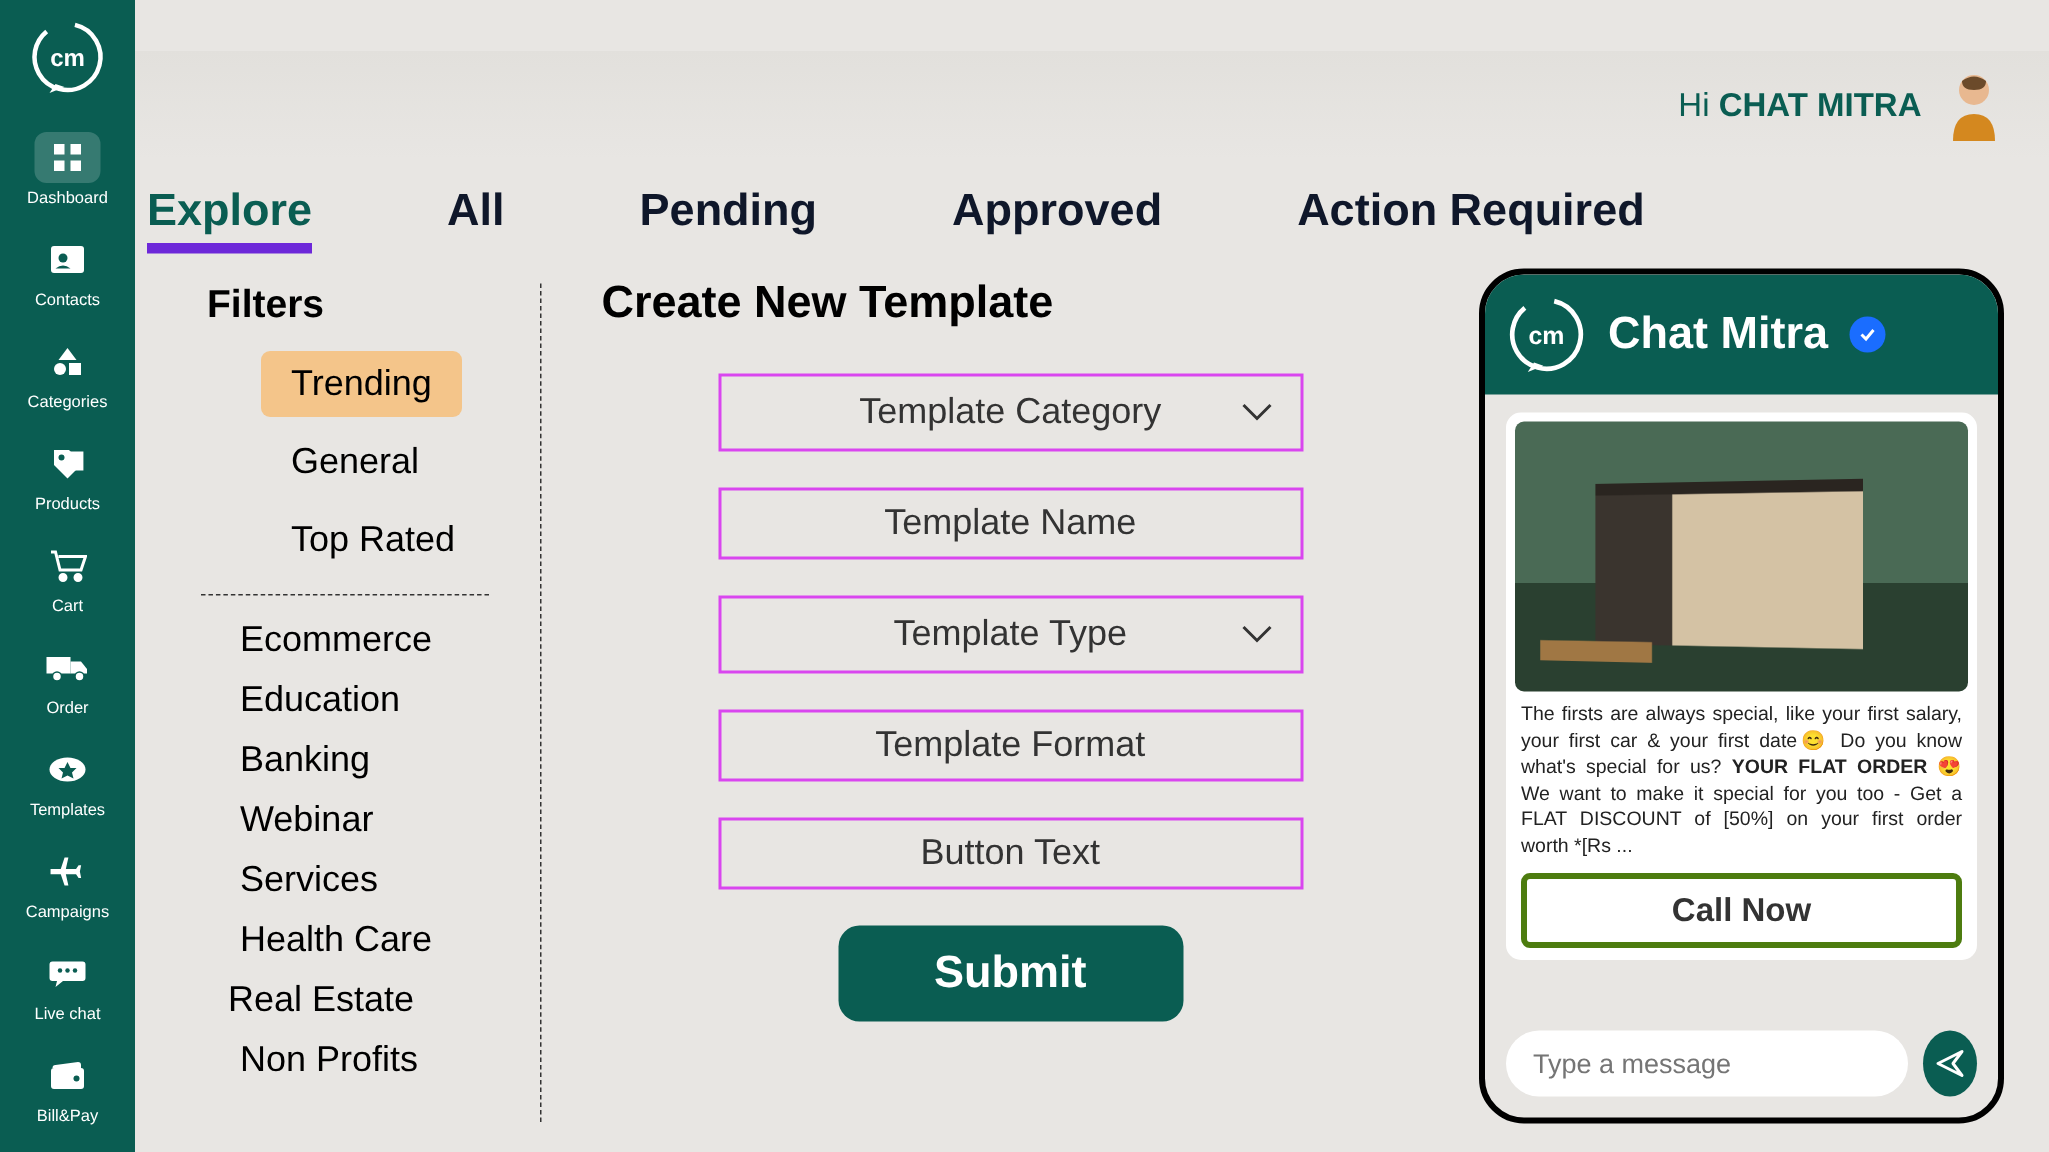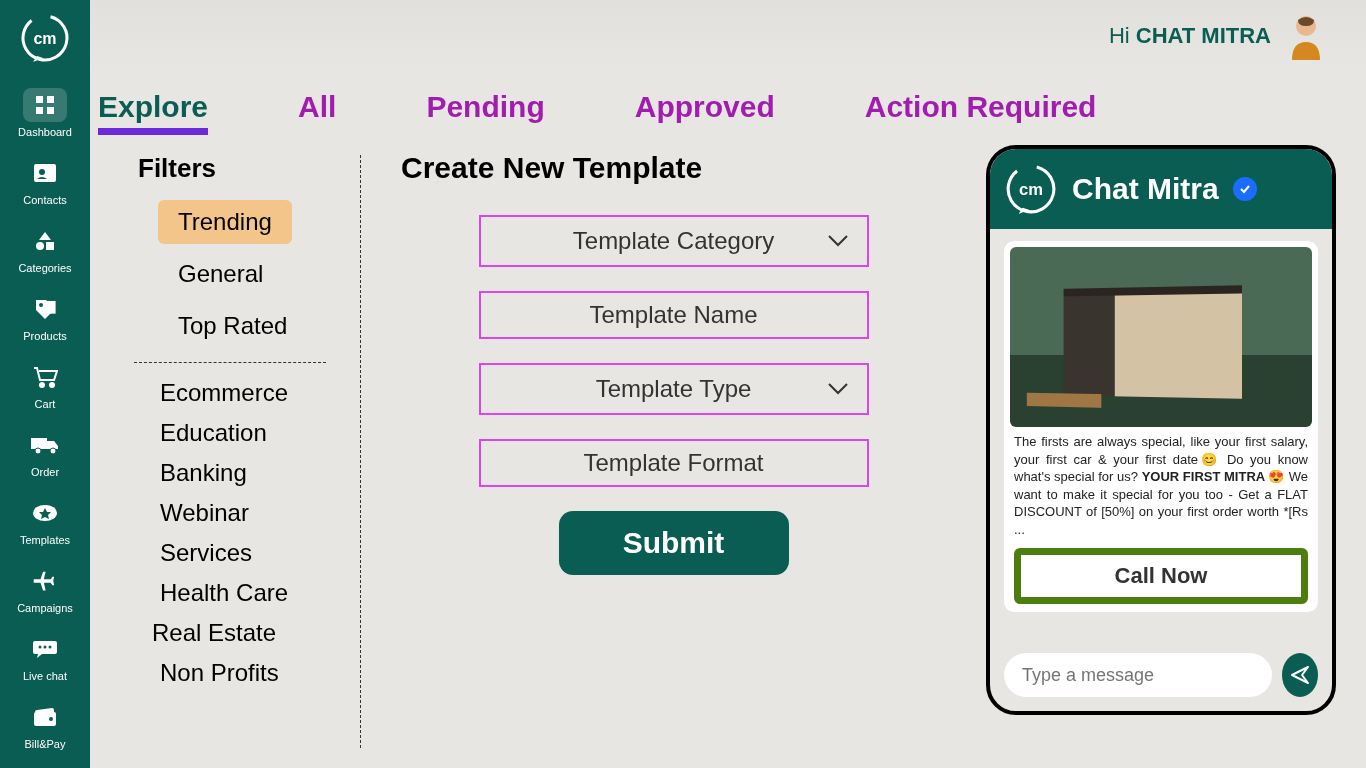--- a/index.html
+++ b/index.html
@@ -3,52 +3,52 @@
 <meta charset="utf-8">
 <style>
 * { margin: 0; padding: 0; box-sizing: border-box; font-family: Arial, Helvetica, sans-serif; }
 body { width: 1366px; height: 768px; overflow: hidden; background: #e8e6e3; display: flex; }
 .sidebar { width: 90px; background: #0a5d52; display: flex; flex-direction: column; align-items: center; padding-top: 8px; color: #fff; }
 .logo-wrap { width: 60px; height: 60px; display: flex; align-items: center; justify-content: center; margin-bottom: 20px; }
 .nav-item { display: flex; flex-direction: column; align-items: center; gap: 4px; margin-bottom: 18px; cursor: pointer; font-size: 11px; text-align: center; }
 .nav-item.active .nav-icon-box { background: rgba(255,255,255,0.18); border-radius: 8px; }
 .nav-icon-box { width: 44px; height: 34px; display: flex; align-items: center; justify-content: center; }
 .main { flex: 1; display: flex; flex-direction: column; }
-.topbar { height: 72px; background: linear-gradient(#e2e0dc,#e8e6e3); display: flex; justify-content: flex-end; align-items: center; padding-right: 40px; gap: 15px; }
+.topbar { height: 72px; background: linear-gradient(#e2e0dc,#e8e6e3); display: flex; justify-content: flex-end; align-items: center; padding-right: 30px; gap: 15px; margin-top: 34px; }
 .greeting { font-size: 22px; color: #0a5d52; font-weight: 400; }
 .greeting b { font-weight: 800; }
 .avatar { width: 40px; height: 48px; }
 .content { flex: 1; display: flex; padding: 0 20px 10px 20px; gap: 10px; }
 .left-col { width: 240px; }
 .tabs { display: flex; gap: 90px; padding: 18px 0 10px 8px; align-items: baseline; }
-.tab { font-size: 30px; font-weight: 700; color: #a21caf; cursor: pointer; white-space: nowrap; }
+.tab { font-size: 30px; font-weight: 700; color: #0f172a; cursor: pointer; white-space: nowrap; }
 .tab.active { color: #0a5d52; border-bottom: 7px solid #6d28d9; padding-bottom: 4px; }
 .filters-title { font-size: 26px; font-weight: 800; margin: 8px 0 12px 28px; }
-.filter-pill { font-size: 24px; padding: 8px 20px; margin: 4px 0 4px 48px; border-radius: 6px; cursor: pointer; display: inline-block; }
+.filter-pill { font-size: 24px; padding: 8px 20px; margin: 4px 0 4px 64px; border-radius: 6px; cursor: pointer; display: inline-block; }
 .filter-pill.active { background: #f4c58a; }
 .filter-item { font-size: 24px; padding: 6px 0 6px 50px; cursor: pointer; }
 .divider { border: none; border-top: 1px dashed #333; margin: 10px 24px; }
 .center-col { flex: 1; padding: 0 30px; }
 .form-title { font-size: 30px; font-weight: 800; margin: 6px 0 30px 0; }
 .form-field { width: 390px; height: 48px; border: 2px solid #d946ef; margin: 0 auto 24px auto; display: flex; align-items: center; justify-content: center; font-size: 24px; color: #333; background: #e8e6e3; position: relative; cursor: pointer; }
 .form-field.taller { height: 52px; }
 .dropdown-arrow { position: absolute; right: 18px; }
 .submit-btn { display: block; width: 230px; height: 64px; background: #0a5d52; color: #fff; font-size: 30px; font-weight: 700; border: none; border-radius: 14px; margin: 10px auto 0; cursor: pointer; }
 .right-col { width: 360px; display: flex; align-items: flex-start; padding-top: 0; }
 .phone { width: 350px; height: 570px; border: 4px solid #000; border-radius: 30px; overflow: hidden; display: flex; flex-direction: column; background: #e8e6e3; }
 .phone-header { background: #0a5d52; color: #fff; height: 80px; display: flex; align-items: center; padding: 0 14px; gap: 14px; }
 .phone-title { font-size: 30px; font-weight: 800; }
 .verified { width: 24px; height: 24px; background: #1a6dff; border-radius: 50%; display: flex; align-items: center; justify-content: center; }
 .phone-body { flex: 1; padding: 12px 14px; display: flex; flex-direction: column; gap: 10px; overflow: hidden; }
 .card { background: #fff; border-radius: 10px; padding: 6px; font-size: 13px; color: #222; }
 .card-img { width: 100%; height: 180px; border-radius: 6px; background: linear-gradient(#4a6a55 0%, #4a6a55 60%, #2a4030 60%, #2a4030 100%); position: relative; overflow: hidden; margin-bottom: 6px; }
 .house { position: absolute; left: 50px; bottom: 30px; width: 180px; height: 110px; background: linear-gradient(90deg,#3a342e 0%, #3a342e 30%, #d4c2a4 30%, #d4c2a4 100%); border-top: 8px solid #2a2520; transform: perspective(400px) rotateY(-8deg); }
 .house::before { content:""; position:absolute; left:-40px; bottom:-12px; width:80px; height:14px; background:#a07744; }
 .card-text { text-align: justify; line-height: 1.35; padding: 0 4px 4px; }
-.call-btn { border: 7px solid #4d7c0f; border-radius: 6px; text-align: center; padding: 8px; font-size: 22px; font-weight: 700; color: #333; margin: 6px 4px 2px; cursor: pointer; }
+.call-btn { border: 4px solid #4d7c0f; border-radius: 6px; text-align: center; padding: 8px; font-size: 22px; font-weight: 700; color: #333; margin: 6px 4px 2px; cursor: pointer; }
 .input-row { display: flex; gap: 10px; padding: 0 14px 14px; align-items: center; }
 .msg-input { flex: 1; height: 44px; border-radius: 22px; border: none; background: #fff; padding: 0 18px; font-size: 18px; color: #a21caf; }
 .send-btn { width: 44px; height: 44px; border-radius: 50%; background: #0a5d52; display: flex; align-items: center; justify-content: center; cursor: pointer; }
 .below-tabs { display: flex; }
 .vdivider { width: 1px; border-left: 1px dashed #333; align-self: stretch; margin: 10px 0 10px 0; }
 </style>
 </head>
 <body>
 
 <div class="sidebar">
@@ -210,20 +210,23 @@
         <span>Template Name</span>
       </div>
       <div class="form-field taller">
         <span>Template Type</span>
         <svg class="dropdown-arrow" width="22" height="14" viewBox="0 0 22 14">
             <path d="M2 2 L11 11 L20 2" fill="none" stroke="#333" stroke-width="2"></path>
           </svg>
       </div>
       <div class="form-field">
         <span>Template Format</span>
+      </div>
+      <div class="form-field">
+        <span>Button Text</span>
       </div>
       <button class="submit-btn">Submit</button>
     </div>
 
     <div class="right-col">
       <div class="phone">
         <div class="phone-header">
           <svg width="54" height="54" viewBox="0 0 52 52">
               <circle cx="26" cy="26" r="22" fill="none" stroke="#fff" stroke-width="3" stroke-dasharray="100 20" transform="rotate(-30 26 26)"></circle>
               <text x="26" y="32" text-anchor="middle" fill="#fff" font-size="16" font-weight="bold">cm</text>
@@ -235,21 +238,21 @@
                 <path d="M3 7 L6 10 L11 4" fill="none" stroke="#fff" stroke-width="2"></path>
               </svg>
             </span>
         </div>
         <div class="phone-body">
           <div class="card">
             <div class="card-img">
                 <div class="house"></div>
               </div>
             <div class="card-text">
-              <span>The firsts are always special, like your first salary, your first car &amp; your first date</span>😊<span> Do you know what's special for us? </span><b>YOUR FIRST MITRA</b> 😍<span> We want to make it special for you too - Get a FLAT DISCOUNT of [50%] on your first order worth *[Rs ...</span>
+              <span>The firsts are always special, like your first salary, your first car &amp; your first date</span>😊<span> Do you know what's special for us? </span><b>YOUR FLAT ORDER</b> 😍<span> We want to make it special for you too - Get a FLAT DISCOUNT of [50%] on your first order worth *[Rs ...</span>
             </div>
             <div class="call-btn">Call Now</div>
           </div>
         </div>
         <div class="input-row">
           <input class="msg-input" placeholder="Type a message" style="">
           <div class="send-btn">
             <svg width="22" height="22" viewBox="0 0 22 22">
                 <path d="M3 11 L19 3 L13 11 L19 19 Z" fill="none" stroke="#fff" stroke-width="2" stroke-linejoin="round"></path>
               </svg>

